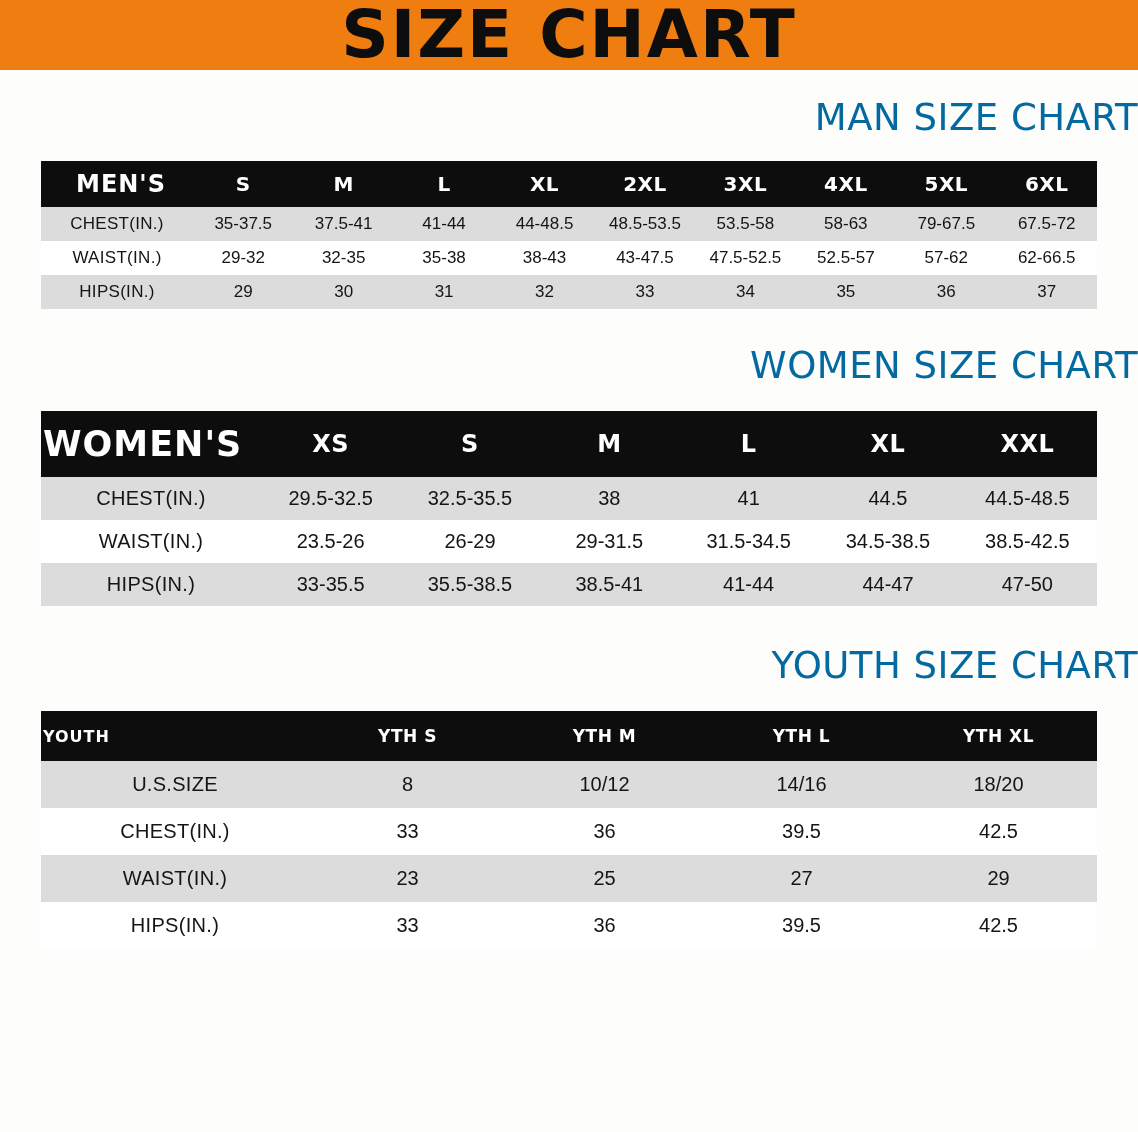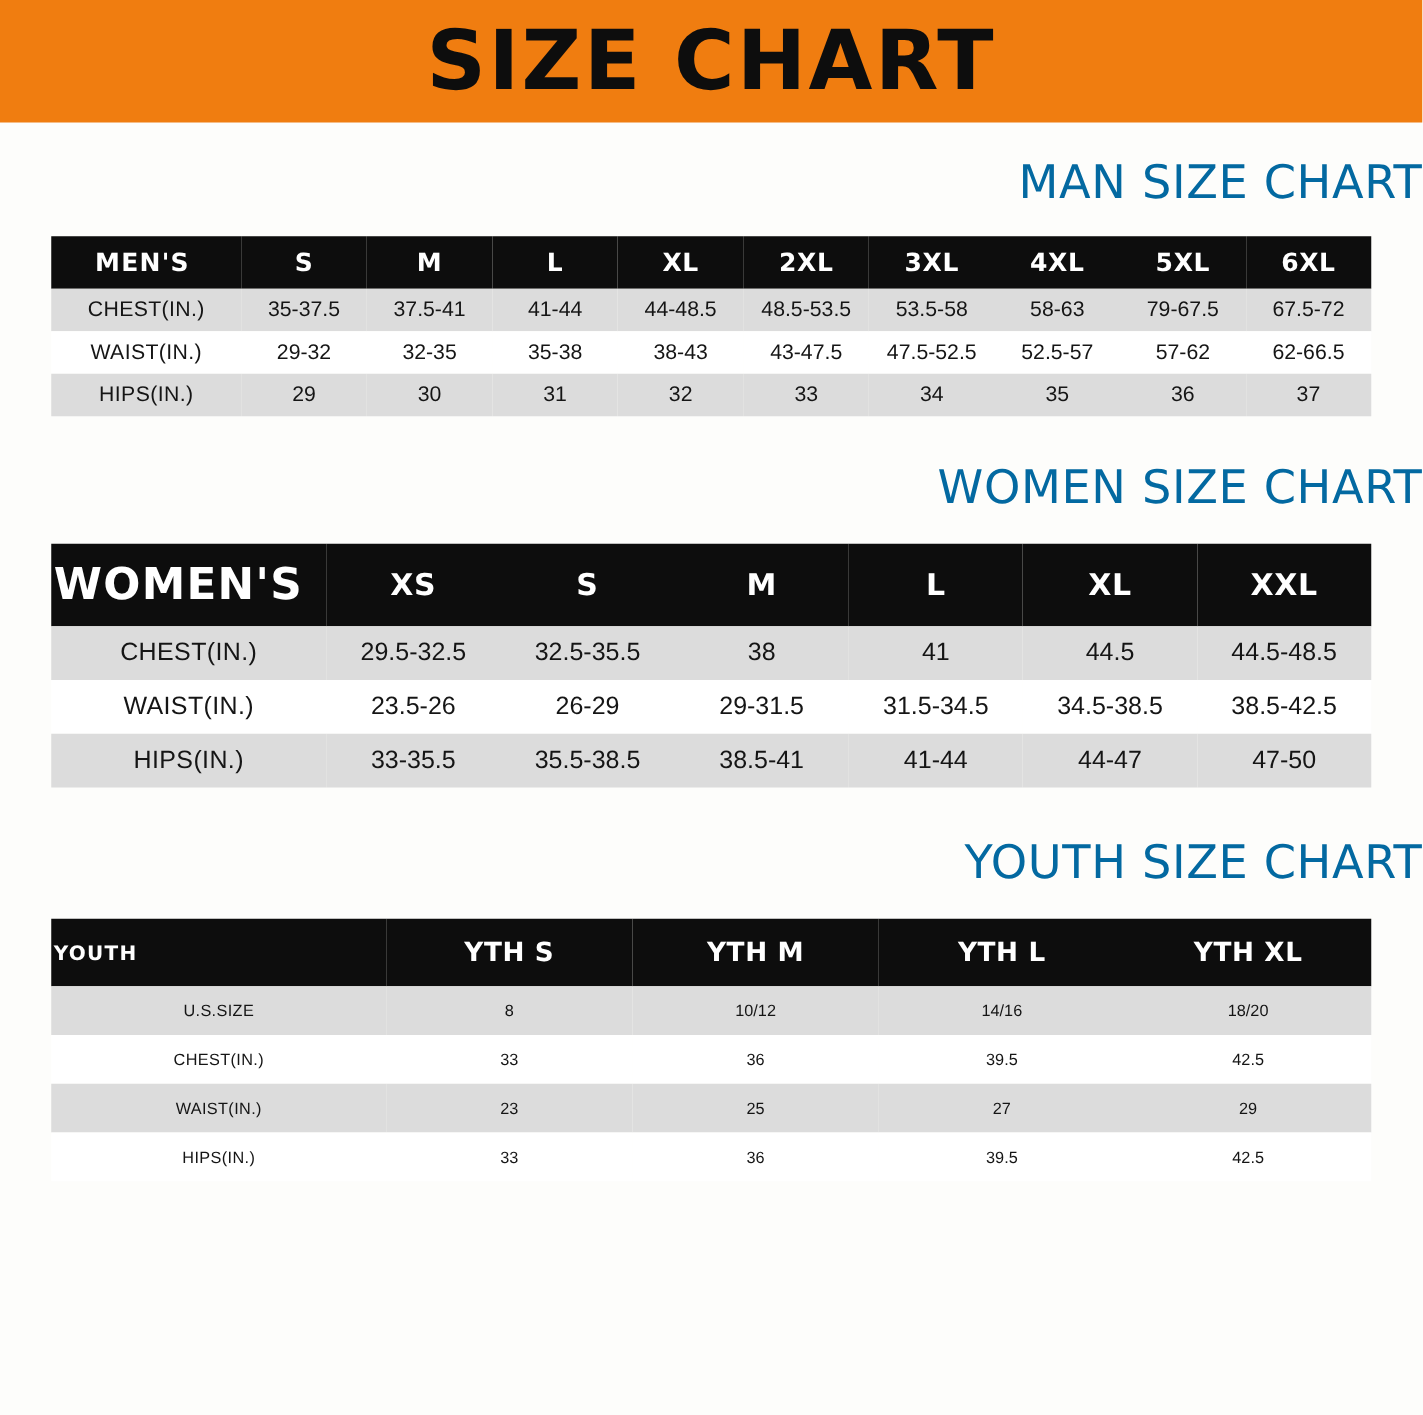--- a/index.html
+++ b/index.html
@@ -10,21 +10,21 @@
   body {
     width: 1138px;
     height: 1132px;
     font-family: "Liberation Sans", sans-serif;
     color: #111;
     overflow: hidden;
     position: relative;
   }
   
   .banner {
-    height: 98px;
+    height: 70px;
     background: #f07d10;
     display: flex;
     align-items: center;
     justify-content: center;
   }
   .banner-title {
     font-family: "DejaVu Sans", sans-serif;
     font-weight: bold;
     font-size: 66px;
     letter-spacing: 2px;
@@ -80,35 +80,35 @@
   }
   tbody td.rowlabel {
     text-align: center;
     letter-spacing: 0.3px;
   }
   tbody tr.shade td { background: #dcdcdc; }
   tbody tr.plain td { background: #ffffff; }
 
   
   #men-table thead th { font-size: 20px; }
-  #men-table thead th.rowlabel { font-size: 20px; padding-left: 35px; }
+  #men-table thead th.rowlabel { font-size: 24px; padding-left: 35px; }
   #men-table tbody td { font-size: 17px; }
   #men-table col.c0 { width: 152px; }
 
   
   #women-table thead th { font-size: 24px; }
   #women-table thead th.rowlabel { font-size: 35px; }
   #women-table thead th { padding: 13px 2px; }
   #women-table tbody td { font-size: 20px; padding: 10px 2px; }
   #women-table col.c0 { width: 220px; }
 
   
-  #youth-table thead th { font-size: 21px; padding: 15px 2px; }
+  #youth-table thead th { font-size: 17px; padding: 15px 2px; }
   #youth-table thead th.rowlabel { font-size: 16px; }
-  #youth-table tbody td { font-size: 13px; padding: 12px 2px; }
+  #youth-table tbody td { font-size: 20px; padding: 12px 2px; }
   #youth-table col.c0 { width: 268px; }
 
   .t-man   { margin-top: 22px; }
   .t-women { margin-top: 24px; }
   .t-youth { margin-top: 24px; }
 
   
   .note {
     width: 1010px;
     margin: 18px auto 0;

